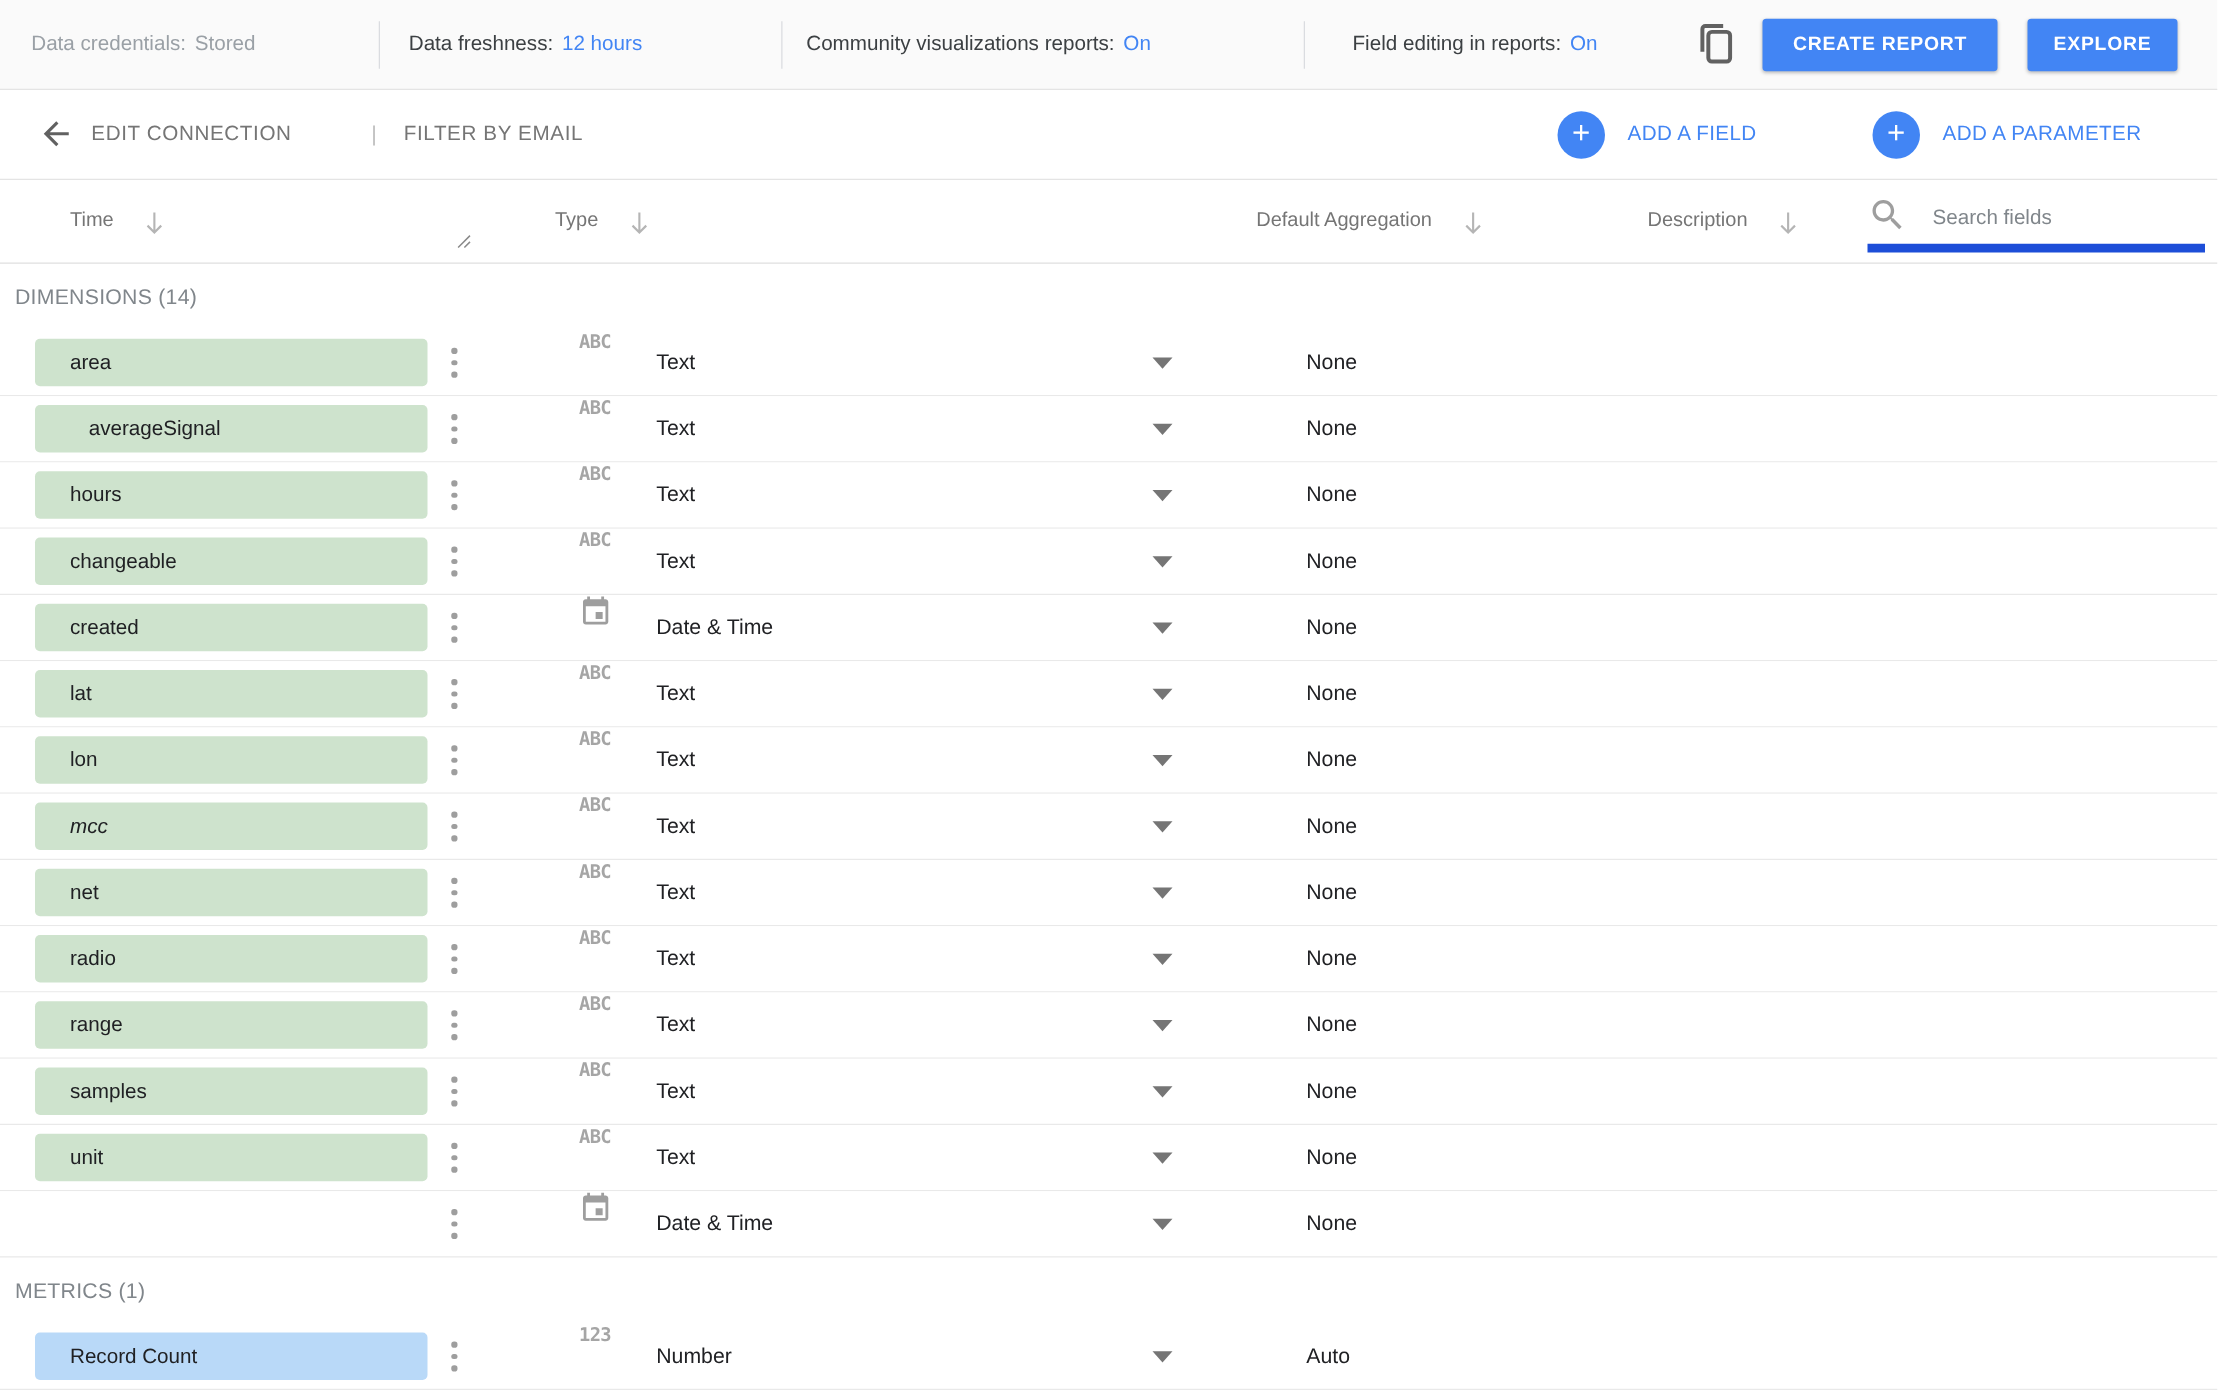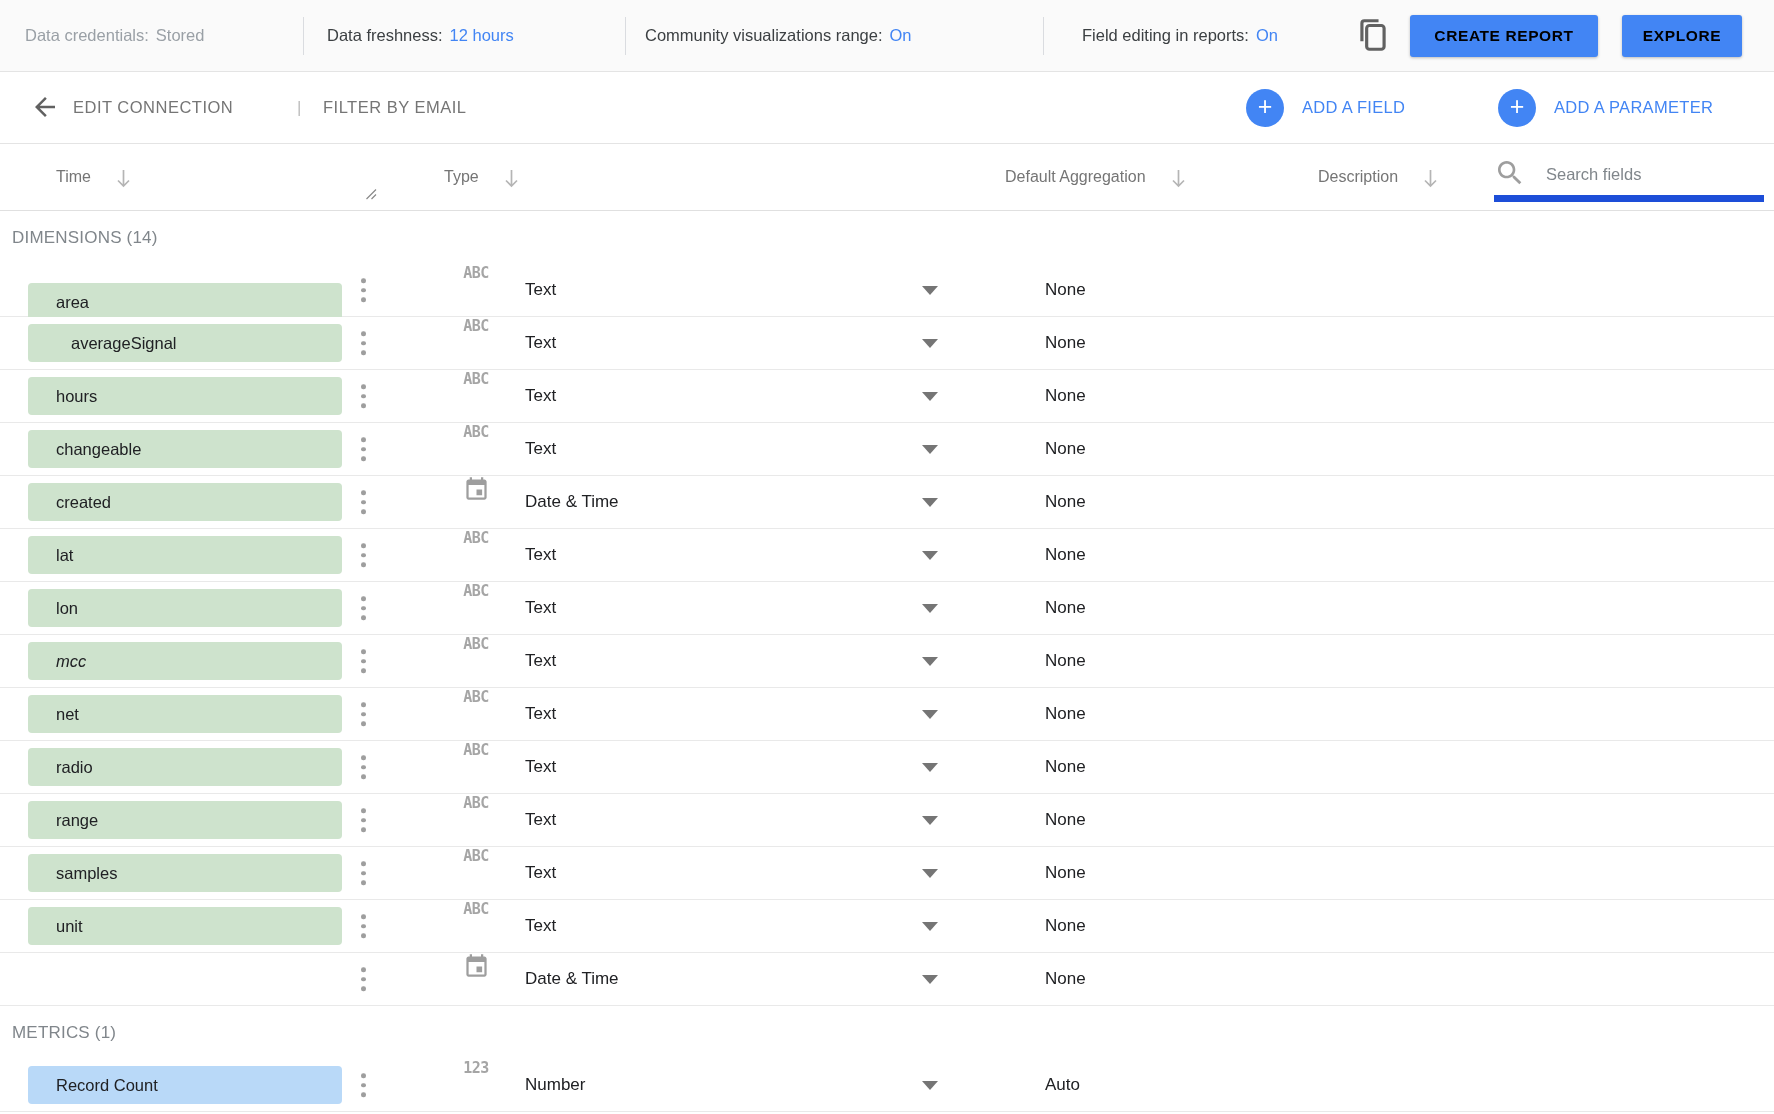--- a/index.html
+++ b/index.html
@@ -11,21 +11,21 @@
     border-bottom:1px solid #e4e4e4; }
   .tb-item { position:absolute; top:0; height:100%; display:flex; align-items:center;
     font-size:16.5px; color:#3c4043; white-space:nowrap; }
   .tb-item .val { margin-left:7px; }
   .val-blue { color:#4285f4; }
   .val-gray, .tb-gray { color:#9aa0a6; }
   .tb-div { position:absolute; top:17px; width:1px; height:38px; background:#dadce0; }
   .tb-iconbtn { position:absolute; top:16px; width:42px; height:42px; display:flex;
     align-items:center; justify-content:center; cursor:pointer; border-radius:3px; }
   .btn { position:absolute; top:15px; height:42px; border:none; border-radius:3px;
-    background:#4285f4; color:#000000; font-family:inherit; font-size:15.5px; font-weight:bold;
+    background:#4285f4; color:#ffffff; font-family:inherit; font-size:15.5px; font-weight:bold;
     letter-spacing:.6px; cursor:pointer; box-shadow:0 1px 3px rgba(0,0,0,.25); }
   .btn-create { left:1410px; width:188px; }
   .btn-explore { left:1622px; width:120px; }
 
   
   .toolbar { position:relative; width:100%; height:72px; background:#fff;
     border-bottom:1px solid #e4e4e4; }
   .tool-link { position:absolute; top:0; height:100%; display:flex; align-items:center;
     font-size:16.5px; font-weight:500; letter-spacing:.5px; color:#757575;
     cursor:pointer; white-space:nowrap; }
@@ -83,21 +83,21 @@
     <span>Data credentials:</span>
     <span class="val val-gray">Stored</span>
   </div>
   <div class="tb-div" style="left:303px"></div>
   <div class="tb-item" style="left:327px">
     <span>Data freshness:</span>
     <span class="val val-blue">12 hours</span>
   </div>
   <div class="tb-div" style="left:625px"></div>
   <div class="tb-item" style="left:645px">
-    <span>Community visualizations range:</span>
+    <span>Community visualizations reports:</span>
     <span class="val val-blue">On</span>
   </div>
   <div class="tb-div" style="left:1043px"></div>
   <div class="tb-item" style="left:1082px">
     <span>Field editing in reports:</span>
     <span class="val val-blue">On</span>
   </div>
   <div class="tb-iconbtn" style="left:1352px">
     <span>
       <svg width="38" height="38" viewBox="0 0 24 24">
@@ -177,21 +177,21 @@
       </svg>
     </span>
     <input type="text" placeholder="Search fields" style="">
   </div>
 </div>
 
 <div id="field-list">
   <div class="section-label">DIMENSIONS (14)</div>
 
   <div class="frow">
-    <div class="chip" style="background: rgb(206, 227, 205); margin-top: 12px;">
+    <div class="chip" style="background: rgb(206, 227, 205);">
       <span>area</span>
     </div>
     <div class="dots">
         <i></i>
         <i></i>
         <i></i>
       </div>
     <div class="ticon">
       <span class="ticon-text">ABC</span>
     </div>

